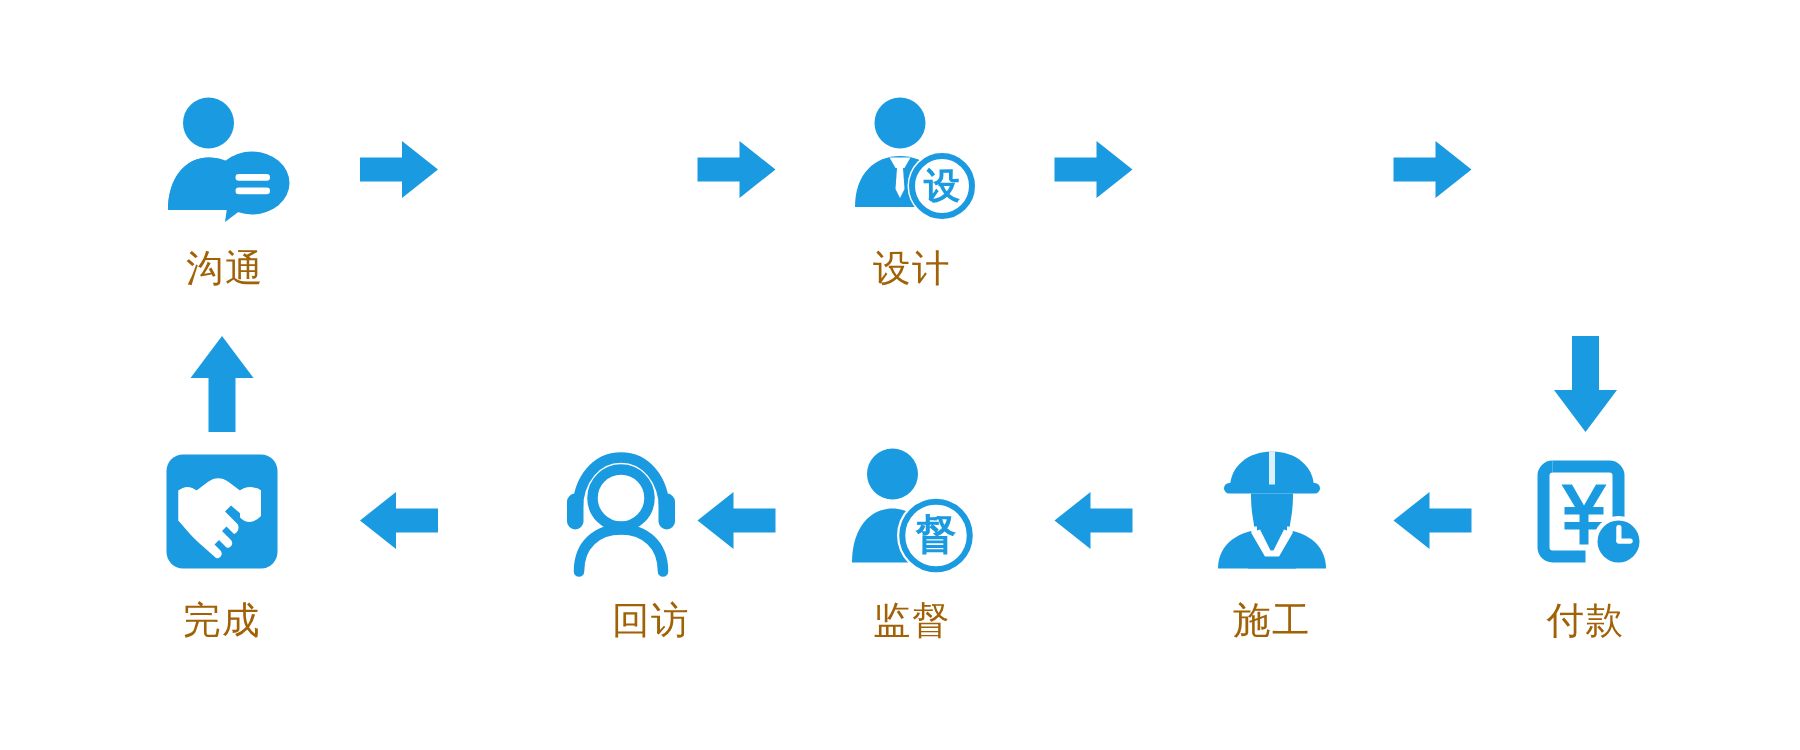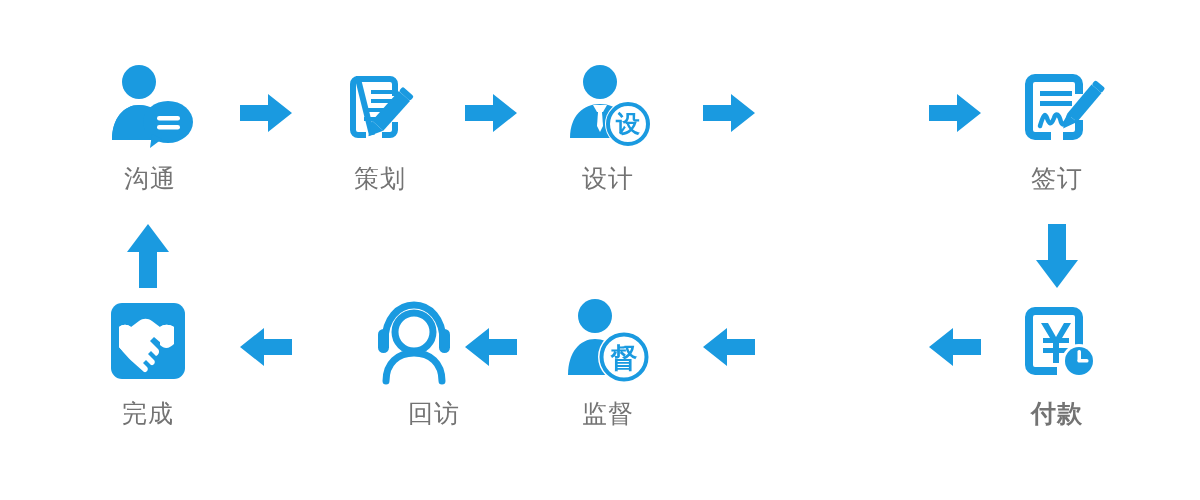--- a/index.html
+++ b/index.html
@@ -30,21 +30,21 @@
     width: 92px;
     height: 92px;
     display: flex;
     align-items: center;
     justify-content: center;
   }
   .node .node-label {
     margin-top: 12px;
     font-size: 25px;
     line-height: 30px;
-    color: #737373;
+    color: #a16207;
     letter-spacing: 1px;
     white-space: nowrap;
     font-family: "DejaVu Sans", "Liberation Sans", sans-serif;
   }
   .arrow {
     position: absolute;
     display: flex;
     align-items: center;
     justify-content: center;
   }
@@ -71,40 +71,20 @@
     </div>
     <div class="node-label">沟通</div>
   </div>
 
   <div class="arrow arrow-h" style="left:238px; top:88px;">
     <svg width="56" height="50" viewBox="0 0 56 50">
       <path d="M2 17 L30 17 L30 6 L54 25 L30 44 L30 33 L2 33 Z" fill="#1a9ae0"></path>
     </svg>
   </div>
 
-  <div class="node" style="left:300px; top:60px;">
-    <div class="icon-box">
-      <svg width="92" height="92" viewBox="0 0 92 92">
-        <path d="M22 16 L56 16 A8 8 0 0 1 64 24 L64 36 L58 36 L58 24 A2 2 0 0 0 56 22 L22 22 Z" fill="#1a9ae0"></path>
-        <path d="M16 24 A8 8 0 0 1 24 16 L24 22 A2 2 0 0 0 22 24 L22 70 A2 2 0 0 0 24 72 L32 72 L32 78 L24 78 A8 8 0 0 1 16 70 Z" fill="#1a9ae0"></path>
-        <path d="M58 62 L64 62 L64 70 A8 8 0 0 1 56 78 L48 78 L48 72 L56 72 A2 2 0 0 0 58 70 Z" fill="#1a9ae0"></path>
-        <rect x="28" y="18" width="6" height="58" fill="#1a9ae0" transform="rotate(-14 31 47)"></rect>
-        <rect x="37" y="30" width="22" height="4" fill="#1a9ae0"></rect>
-        <rect x="37" y="39" width="22" height="4" fill="#1a9ae0"></rect>
-        <rect x="30" y="48" width="24" height="4" fill="#1a9ae0"></rect>
-        <rect x="30" y="57" width="24" height="4" fill="#1a9ae0"></rect>
-        <g transform="rotate(42 50 58)">
-          <rect x="43" y="28" width="15" height="40" fill="#1a9ae0"></rect>
-          <path d="M43 68 L58 68 L50.5 82 Z" fill="#1a9ae0"></path>
-          <rect x="43" y="22" width="15" height="6" rx="2" fill="#1a9ae0"></rect>
-        </g>
-      </svg>
-    </div>
-    <div class="node-label">策划</div>
-  </div>
 
   <div class="arrow arrow-h" style="left:463px; top:88px;">
     <svg width="56" height="50" viewBox="0 0 56 50">
       <path d="M2 17 L30 17 L30 6 L54 25 L30 44 L30 33 L2 33 Z" fill="#1a9ae0"></path>
     </svg>
   </div>
 
   <div class="node" style="left:528px; top:60px;">
     <div class="icon-box">
       <svg width="92" height="92" viewBox="0 0 92 92">
@@ -126,66 +106,64 @@
     </svg>
   </div>
 
 
   <div class="arrow arrow-h" style="left:927px; top:88px;">
     <svg width="56" height="50" viewBox="0 0 56 50">
       <path d="M2 17 L30 17 L30 6 L54 25 L30 44 L30 33 L2 33 Z" fill="#1a9ae0"></path>
     </svg>
   </div>
 
-  <div class="node" style="left:977px; top:60px;">
-    <div class="icon-box">
-      <svg width="92" height="92" viewBox="0 0 92 92">
-        <path d="M24 14 L62 14 A10 10 0 0 1 72 24 L72 34 L64 34 L64 24 A2 2 0 0 0 62 22 L24 22 Z" fill="#1a9ae0"></path>
-        <path d="M14 24 A10 10 0 0 1 24 14 L24 22 A2 2 0 0 0 22 24 L22 70 A2 2 0 0 0 24 72 L40 72 L40 80 L24 80 A10 10 0 0 1 14 70 Z" fill="#1a9ae0"></path>
-        <path d="M64 60 L72 60 L72 70 A10 10 0 0 1 62 80 L52 80 L52 72 L62 72 A2 2 0 0 0 64 70 Z" fill="#1a9ae0"></path>
-        <rect x="29" y="31" width="32" height="5" fill="#1a9ae0"></rect>
-        <rect x="29" y="41" width="32" height="5" fill="#1a9ae0"></rect>
-        <path d="M29 66 C32 56 34 52 36 58 C38 64 40 66 43 58 C45 52 48 54 50 62 C52 68 55 62 58 56" fill="none" stroke="#1a9ae0" stroke-width="4.5" stroke-linecap="round" stroke-linejoin="round"></path>
-        <g transform="rotate(40 62 56)">
-          <rect x="56" y="20" width="13" height="38" fill="#1a9ae0"></rect>
-          <path d="M56 58 L69 58 L62.5 72 Z" fill="#1a9ae0"></path>
-          <rect x="56" y="14" width="13" height="6" rx="2" fill="#1a9ae0"></rect>
-        </g>
-      </svg>
-    </div>
-    <div class="node-label">签订</div>
-  </div>
 
   <div class="arrow arrow-v" style="left:1032px; top:222px;">
     <svg width="50" height="70" viewBox="0 0 50 70">
       <path d="M16 2 L34 2 L34 38 L46 38 L25 66 L4 38 L16 38 Z" fill="#1a9ae0"></path>
     </svg>
   </div>
 
-  <div class="node" style="left:977px; top:295px;font-weight:bold;">
+  <div class="node" style="left:977px; top:295px;">
     <div class="icon-box">
       <svg width="92" height="92" viewBox="0 0 92 92">
         <path d="M24 12 L62 12 A10 10 0 0 1 72 22 L72 50 L64 50 L64 22 A2 2 0 0 0 62 20 L24 20 Z" fill="#1a9ae0"></path>
         <path d="M14 22 A10 10 0 0 1 24 12 L24 20 A2 2 0 0 0 22 22 L22 70 A2 2 0 0 0 24 72 L46 72 L46 80 L24 80 A10 10 0 0 1 14 70 Z" fill="#1a9ae0"></path>
         <path d="M30 28 L37 28 L45 42 L53 28 L60 28 L51 43 L58 43 L58 48 L48 48 L48 53 L58 53 L58 58 L48 58 L48 68 L42 68 L42 58 L32 58 L32 53 L42 53 L42 48 L32 48 L32 43 L39 43 Z" fill="#1a9ae0"></path>
         <circle cx="68" cy="66" r="17" fill="#ffffff"></circle>
         <circle cx="68" cy="66" r="14" fill="#1a9ae0"></circle>
         <rect x="66.5" y="55" width="3.5" height="12" rx="1.6" fill="#ffffff"></rect>
         <rect x="66.5" y="64" width="11" height="3.5" rx="1.6" fill="#ffffff"></rect>
       </svg>
     </div>
     <div class="node-label">付款</div>
   </div>
 
   <div class="arrow arrow-h" style="left:927px; top:322px;">
     <svg width="56" height="50" viewBox="0 0 56 50">
       <path d="M54 17 L26 17 L26 6 L2 25 L26 44 L26 33 L54 33 Z" fill="#1a9ae0"></path>
     </svg>
   </div>
 
+  <div class="node" style="left:768px; top:295px;">
+    <div class="icon-box">
+      <svg width="92" height="92" viewBox="0 0 92 92">
+        <path d="M18 30 C18 16 30 6 46 6 C62 6 74 16 74 30 Z" fill="#1a9ae0"></path>
+        <rect x="14" y="27" width="64" height="7" rx="3.5" fill="#1a9ae0"></rect>
+        <rect x="44" y="6" width="4" height="22" fill="#ffffff" opacity="0.85"></rect>
+        <path d="M32 34 C32 48 34 52 34 56 L58 56 C58 52 60 48 60 34 Z" fill="#1a9ae0"></path>
+        <path d="M36 55 L56 55 L56 62 C56 68 50 72 46 72 C42 72 36 68 36 62 Z" fill="#1a9ae0"></path>
+        <path d="M10 84 C10 70 20 62 32 59 L46 84 Z" fill="#1a9ae0"></path>
+        <path d="M82 84 C82 70 72 62 60 59 L46 84 Z" fill="#1a9ae0"></path>
+        <path d="M32 60 L46 84 L60 60 L54 58 L46 74 L38 58 Z" fill="#ffffff"></path>
+        <path d="M30 84 L62 84 L62 76 L30 76 Z" fill="#1a9ae0"></path>
+      </svg>
+    </div>
+    <div class="node-label">施工</div>
+  </div>
 
   <div class="arrow arrow-h" style="left:701px; top:322px;">
     <svg width="56" height="50" viewBox="0 0 56 50">
       <path d="M54 17 L26 17 L26 6 L2 25 L26 44 L26 33 L54 33 Z" fill="#1a9ae0"></path>
     </svg>
   </div>
 
   <div class="node" style="left:528px; top:295px;">
     <div class="icon-box">
       <svg width="92" height="92" viewBox="0 0 92 92">

